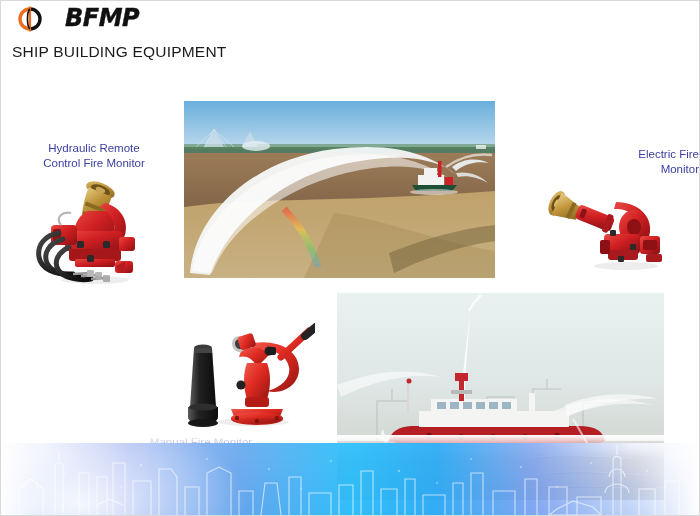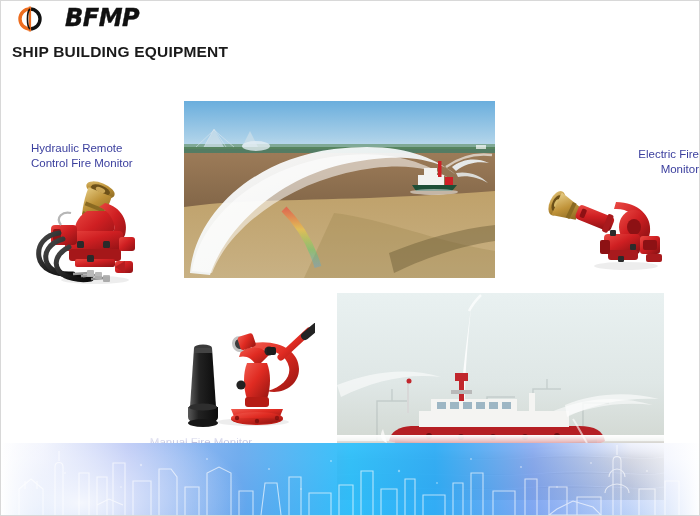--- a/index.html
+++ b/index.html
@@ -12,30 +12,30 @@
   
   .logo{position:absolute;left:16px;top:5px;display:flex;align-items:flex-start;gap:22px;}
   .logo-mark{position:relative;width:26px;height:26px;}
   .logo-text{
     font-family:"DejaVu Sans",sans-serif;font-weight:bold;font-style:italic;
     font-size:24px;letter-spacing:-0.5px;color:#111111;line-height:1;
     -webkit-text-stroke:0.4px #111;
   }
   .page-title{
     position:absolute;left:11px;top:42px;
-    font-size:15.5px;font-weight:bold;color:#1a1a1a;letter-spacing:0.2px;
+    font-size:15.5px;font-weight:normal;color:#1a1a1a;letter-spacing:0.2px;
     font-family:"Liberation Sans",sans-serif;
   }
 
   
   .caption{
     position:absolute;color:#3b3f9e;font-size:11.5px;line-height:15px;
     font-family:"Liberation Sans",sans-serif;white-space:pre-line;
   }
-  #cap-hydraulic{left:30px;top:140px;width:150px;text-align:left;}
+  #cap-hydraulic{left:18px;top:140px;width:150px;text-align:center;}
   #cap-electric{left:606px;top:146px;width:92px;text-align:right;}
   #cap-manual{left:120px;top:434px;width:160px;text-align:center;}
 
   
   .photo{position:absolute;overflow:hidden;}
   .feather{
     -webkit-mask-image:radial-gradient(ellipse 100% 100% at 50% 50%,#000 70%,transparent 99%);
             mask-image:radial-gradient(ellipse 100% 100% at 50% 50%,#000 70%,transparent 99%);
   }
   #photo-water-arc{left:183px;top:100px;width:311px;height:177px;}

